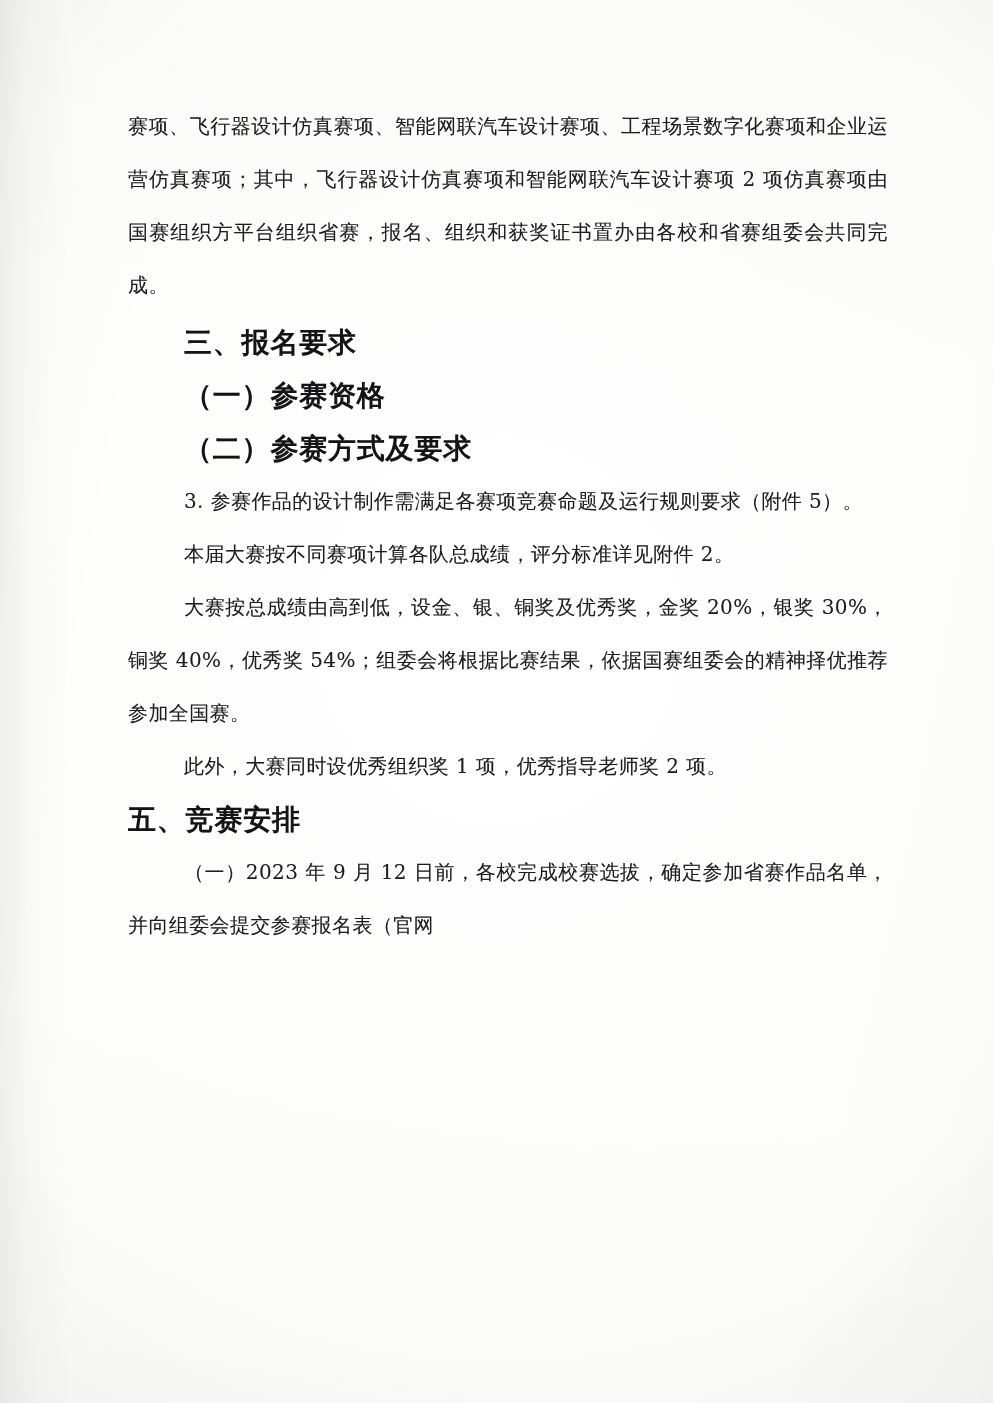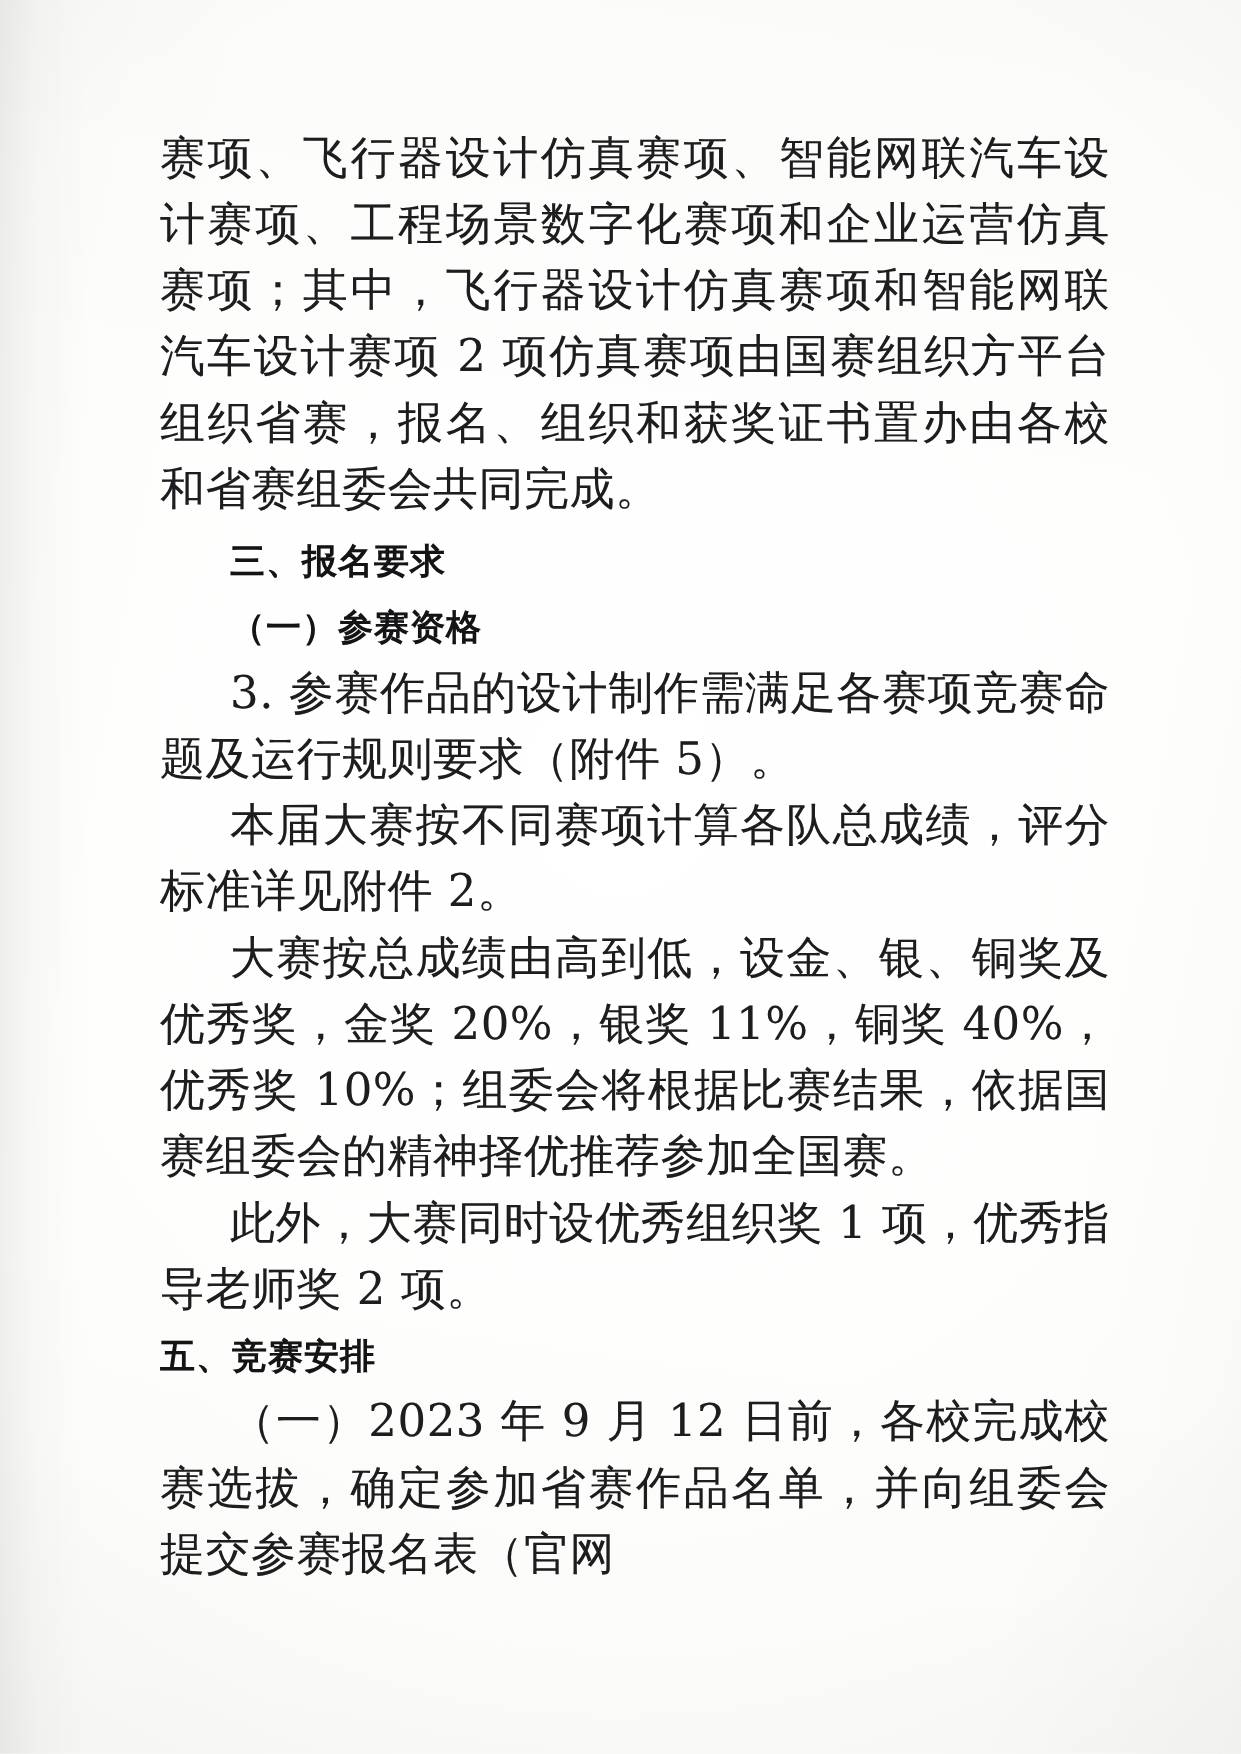--- a/index.html
+++ b/index.html
@@ -47,21 +47,21 @@
   }
 
   #content {
     position: absolute;
     left: 128px;
     top: 100px;
     width: 760px;
   }
 
   .para {
-    font-size: 36px;
+    font-size: 20px;
     line-height: 53px;
     color: #1d1d20;
     letter-spacing: 0.4px;
     text-align: justify;
     margin: 0 0 0 0;
     white-space: pre-wrap;
   }
   .indent2 {
     text-indent: 56px;
   }
@@ -92,28 +92,29 @@
 
     <p class="para">赛项、飞行器设计仿真赛项、智能网联汽车设计赛项、工程场景数字化赛项和企业运营仿真赛项；其中，飞行器设计仿真赛项和智能网联汽车设计赛项 2 项仿真赛项由国赛组织方平台组织省赛，报名、组织和获奖证书置办由各校和省赛组委会共同完成。</p>
 
     <div class="spacer-sm"></div>
 
     <h2 class="heading indent2">三、报名要求</h2>
 
     <h3 class="heading indent2">（一）参赛资格</h3>
 
 
+    <h3 class="heading indent2">（二）参赛方式及要求</h3>
 
 
     <p class="para indent2">3. 参赛作品的设计制作需满足各赛项竞赛命题及运行规则要求（附件 5）。</p>
 
 
     <p class="para indent2">本届大赛按不同赛项计算各队总成绩，评分标准详见附件 2。</p>
 
-    <p class="para indent2">大赛按总成绩由高到低，设金、银、铜奖及优秀奖，金奖 20%，银奖 11%，铜奖 40%，优秀奖 10%；组委会将根据比赛结果，依据国赛组委会的精神择优推荐参加全国赛。</p>
+    <p class="para indent2">大赛按总成绩由高到低，设金、银、铜奖及优秀奖，金奖 20%，银奖 30%，铜奖 40%，优秀奖 54%；组委会将根据比赛结果，依据国赛组委会的精神择优推荐参加全国赛。</p>
 
     <p class="para indent2">此外，大赛同时设优秀组织奖 1 项，优秀指导老师奖 2 项。</p>
 
     <h2 class="heading">五、竞赛安排</h2>
 
     <p class="para indent2">（一）2023 年 9 月 12 日前，各校完成校赛选拔，确定参加省赛作品名单，并向组委会提交参赛报名表（官网</p>
 
   </div>
 </div>
 

